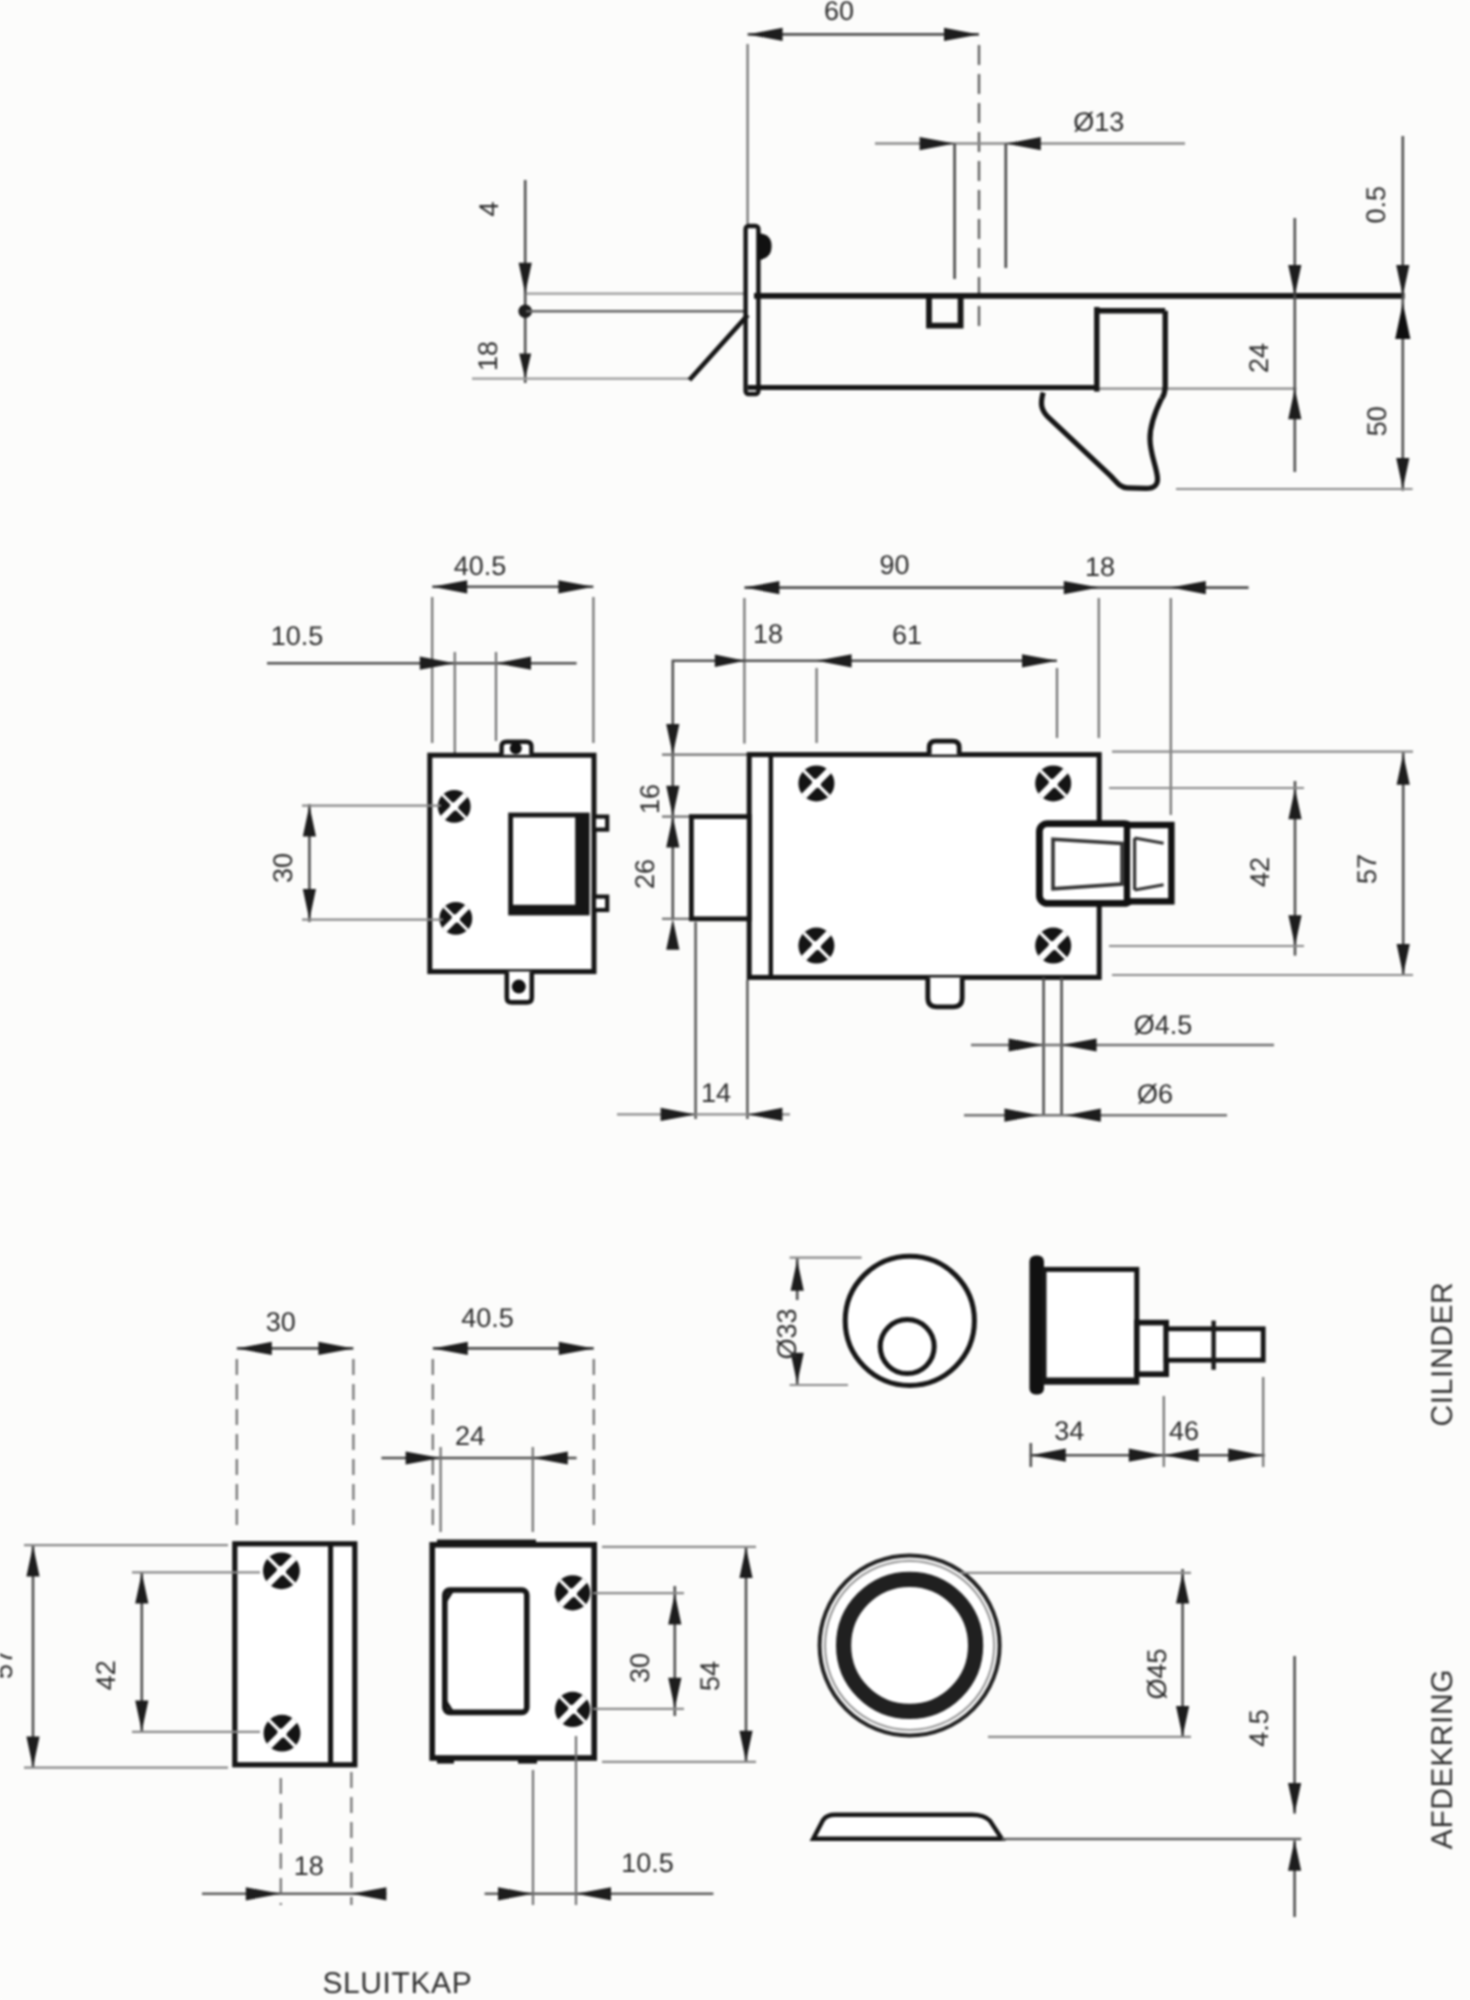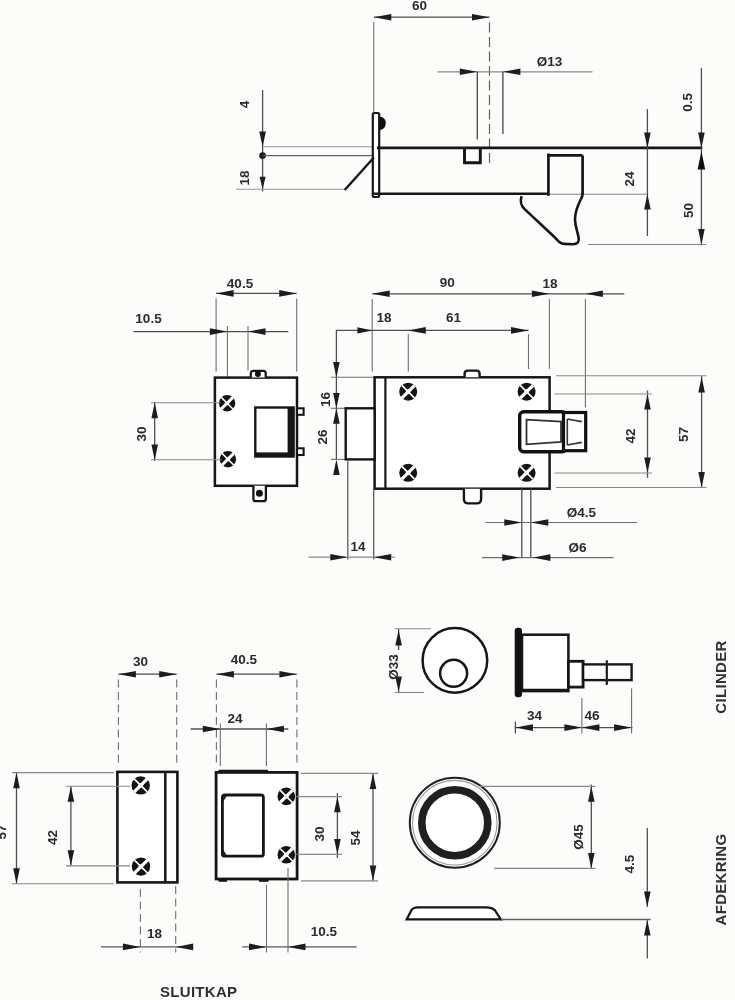--- a/index.html
+++ b/index.html
@@ -1,16 +1,16 @@
 <!DOCTYPE html>
 <html><head>
 <meta charset="utf-8">
 <style>
 html,body{margin:0;padding:0;background:#fff;}
-#page{width:735px;height:1000px;position:relative;background:#fcfcfb;overflow:hidden;font-weight:bold;}
+#page{width:735px;height:1000px;position:relative;background:#fcfcfb;overflow:hidden;}
 svg{display:block;filter:blur(0.55px);}
 text{font-family:"Liberation Sans",sans-serif;fill:#2b2b2b;}
 .d{font-size:13.5px;}
 .lbl{font-size:15px;letter-spacing:0.3px;fill:#303030;}
 </style>
 </head>
 <body>
 
 <div id="page">
 <svg width="735" height="1000" viewBox="0 0 735 1000">

